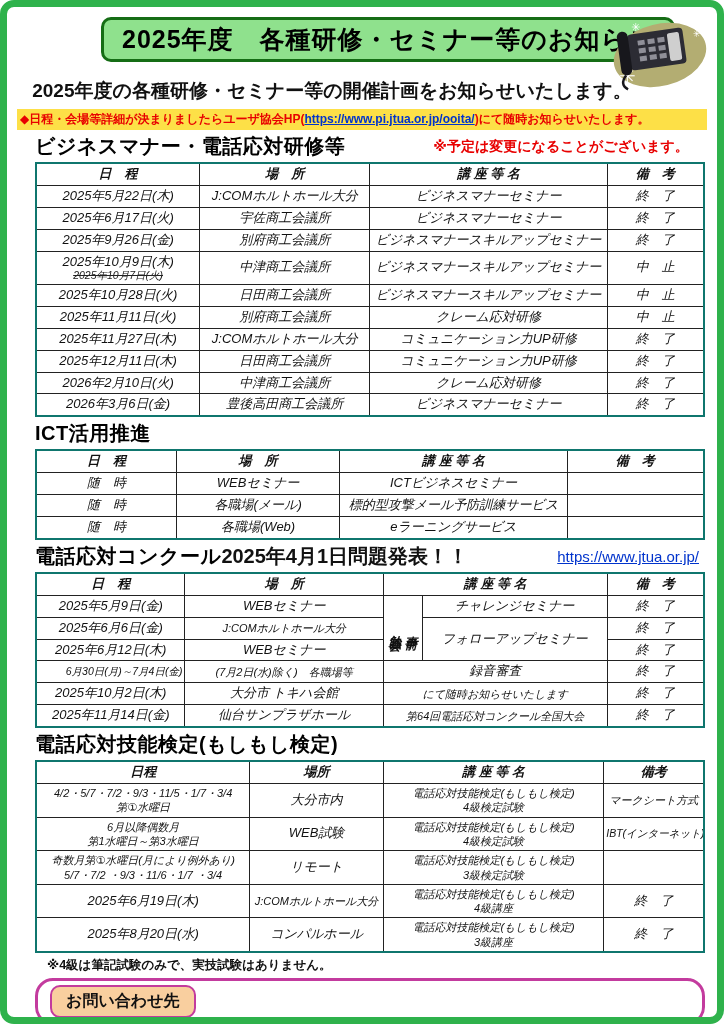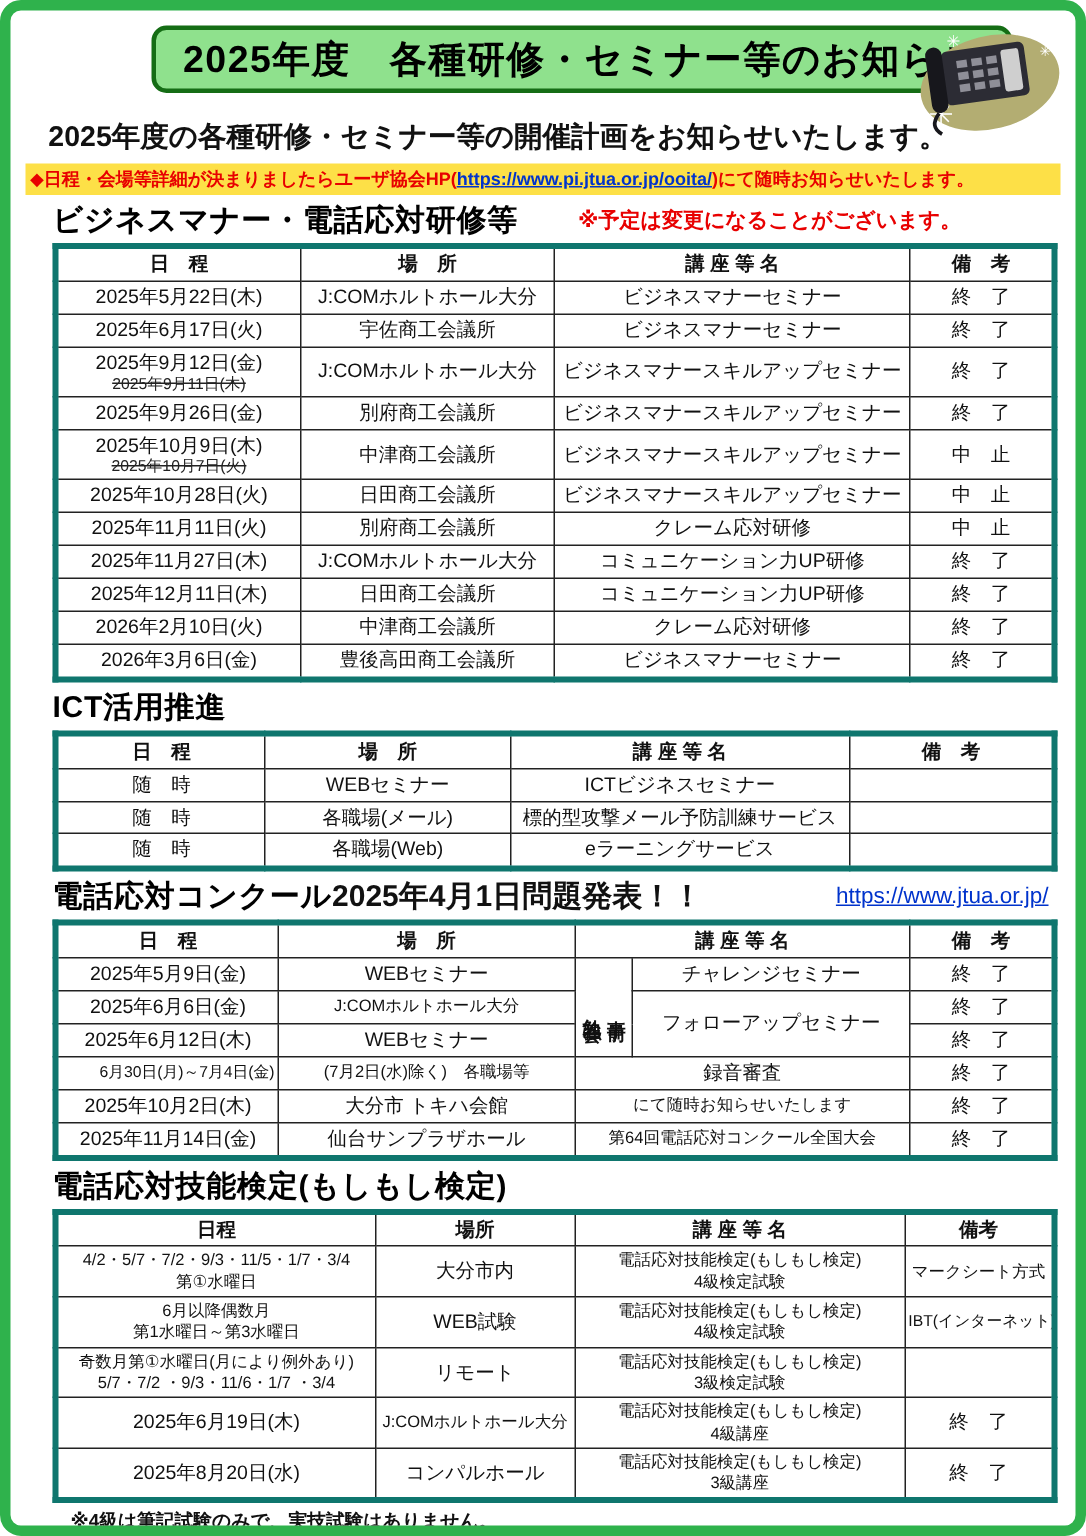--- a/index.html
+++ b/index.html
@@ -21,25 +21,25 @@
   .subtitle { text-align:center; font-weight:bold; font-size:19px; margin:16px 60px 0 0; white-space:nowrap; }
   .phone-art { position:absolute; top:4px; right:6px; width:106px; height:84px; }
   .notice {
     background:#fde047; margin-top:5px; padding:2px 3px;
     font-size:12px; font-weight:bold; color:#e80000; white-space:nowrap;
   }
   .notice a { color:#0033cc; text-decoration:underline; cursor:pointer; }
   .content { padding:0 2px 0 18px; }
   .sec-head { display:flex; align-items:center; margin:3px 0 2px; }
   .sec-title { font-size:20px; font-weight:900; letter-spacing:0.5px; color:#000; white-space:nowrap; }
-  .sec-note { color:#e80000; font-weight:bold; font-size:14px; margin-left:40px; white-space:nowrap; }
+  .sec-note { color:#e80000; font-weight:bold; font-size:14px; margin-left:88px; white-space:nowrap; }
   .announce { font-size:20px; font-weight:900; white-space:nowrap; }
   .jtua-link { margin-left:auto; margin-right:6px; font-size:15px; font-weight:normal; color:#0033cc; text-decoration:underline; cursor:pointer; white-space:nowrap; }
   
-  table { width:100%; border-collapse:collapse; table-layout:fixed; border:4px solid #0f766e; }
+  table { width:100%; border-collapse:collapse; table-layout:fixed; border:2px solid #0f766e;font-style:italic; }
   th,td {
     border:1.6px solid #222; text-align:center; vertical-align:middle;
     padding:2px 2px; font-size:13px; line-height:1.3;
     white-space:nowrap; overflow:hidden;
   }
   th { font-weight:bold; }
   td .old-date { font-size:10.5px; line-height:1.1; text-decoration:line-through; color:#222; }
   td.small { font-size:11px; }
   td.xsmall { font-size:10.5px;text-align:right; }
   td.vert {
@@ -129,29 +129,20 @@
             <td>ビジネスマナーセミナー</td>
             <td>終　了</td>
           </tr>
           <tr>
             <td>2025年6月17日(火)</td>
             <td>宇佐商工会議所</td>
             <td>ビジネスマナーセミナー</td>
             <td>終　了</td>
           </tr>
           <tr>
-            <td>
-              <div>2025年9月12日(金)</div>
-              <div class="old-date">2025年9月11日(木)</div>
-            </td>
-            <td>J:COMホルトホール大分</td>
-            <td>ビジネスマナースキルアップセミナー</td>
-            <td>終　了</td>
-          </tr>
-          <tr>
             <td>2025年9月26日(金)</td>
             <td>別府商工会議所</td>
             <td>ビジネスマナースキルアップセミナー</td>
             <td>終　了</td>
           </tr>
           <tr>
             <td>
               <div>2025年10月9日(木)</div>
               <div class="old-date">2025年10月7日(火)</div>
             </td>

